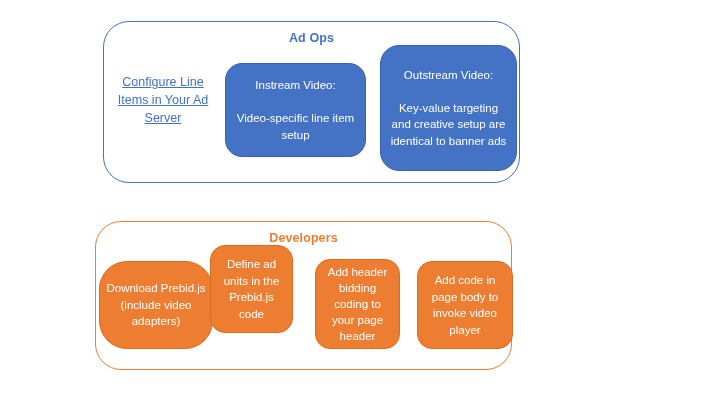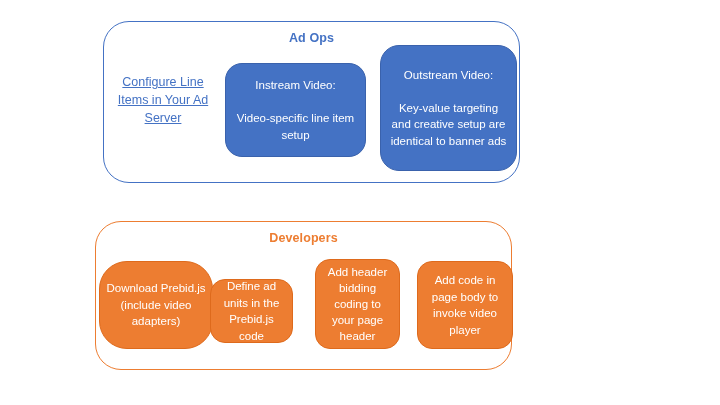--- a/index.html
+++ b/index.html
@@ -88,21 +88,21 @@
     padding: 5px 6px;
   }
   .node .body { margin-top: 16.5px; } 
 
   
   .node.instream  { left: 121px; top: 41px;  width: 141px; height: 94px; align-items: center;  }
   .node.outstream { left: 276px; top: 23px;  width: 137px; height: 126px; border-radius: 19px; }
 
   
   .node.step1 { left: 3px;   top: 39px; width: 114px; height: 88px; border-radius: 28px; }
-  .node.step2 { left: 114px; top: 57px; width: 83px; height: 64px; }
+  .node.step2 { left: 114px; top: 23px; width: 83px; height: 88px; }
   .node.step3 { left: 219px; top: 37px; width: 85px; height: 90px; line-height: 16px; }
   .node.step4 { left: 321px; top: 39px; width: 96px; height: 88px; }
 </style>
 </head>
 <body>
 
 <div class="stage">
 
   <div class="group adops">
     <div class="group-title">Ad Ops</div>

